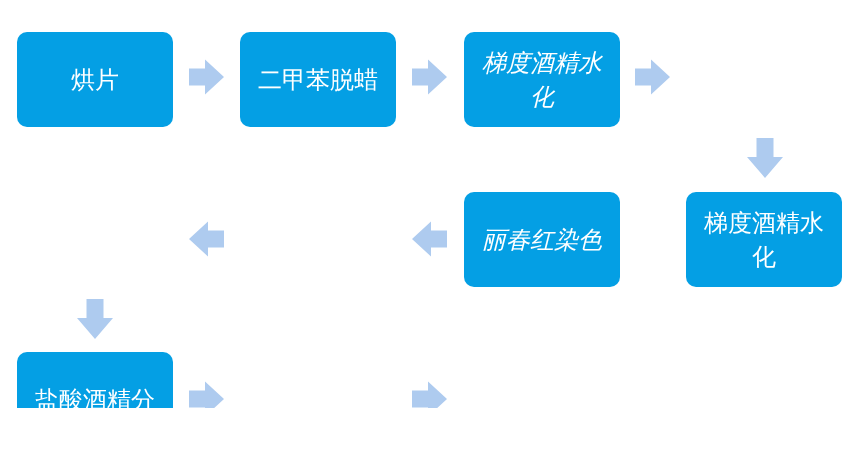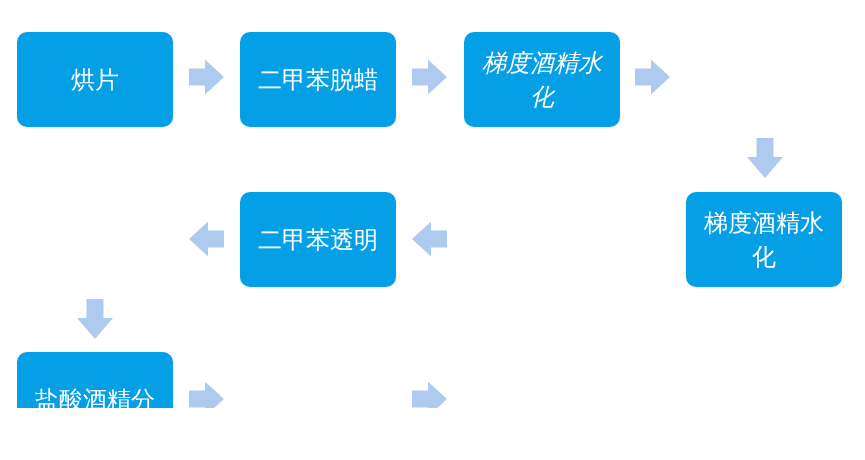--- a/index.html
+++ b/index.html
@@ -76,26 +76,26 @@
   </div>
 
   <div class="arrow v-arrow down1">
     <svg viewBox="0 0 38 40">
         <polygon points="10.5,0 27.5,0 27.5,19 37,19 19,40 1,19 10.5,19"></polygon>
       </svg>
   </div>
 
   <div class="box r2 c4">梯度酒精水
 化</div>
+  <div class="box r2 c3">丽春红染色</div>
   <div class="arrow h-arrow ar2 gap2">
     <svg viewBox="0 0 35 38">
         <polygon points="35,10.5 19,10.5 19,1.5 0,19 19,36.5 19,27.5 35,27.5"></polygon>
       </svg>
   </div>
-  <div class="box r2 c2">二甲苯透明</div>
   <div class="arrow h-arrow ar2 gap1">
     <svg viewBox="0 0 35 38">
         <polygon points="35,10.5 19,10.5 19,1.5 0,19 19,36.5 19,27.5 35,27.5"></polygon>
       </svg>
   </div>
 
   <div class="arrow v-arrow down2">
     <svg viewBox="0 0 38 40">
         <polygon points="10.5,0 27.5,0 27.5,19 37,19 19,40 1,19 10.5,19"></polygon>
       </svg>

